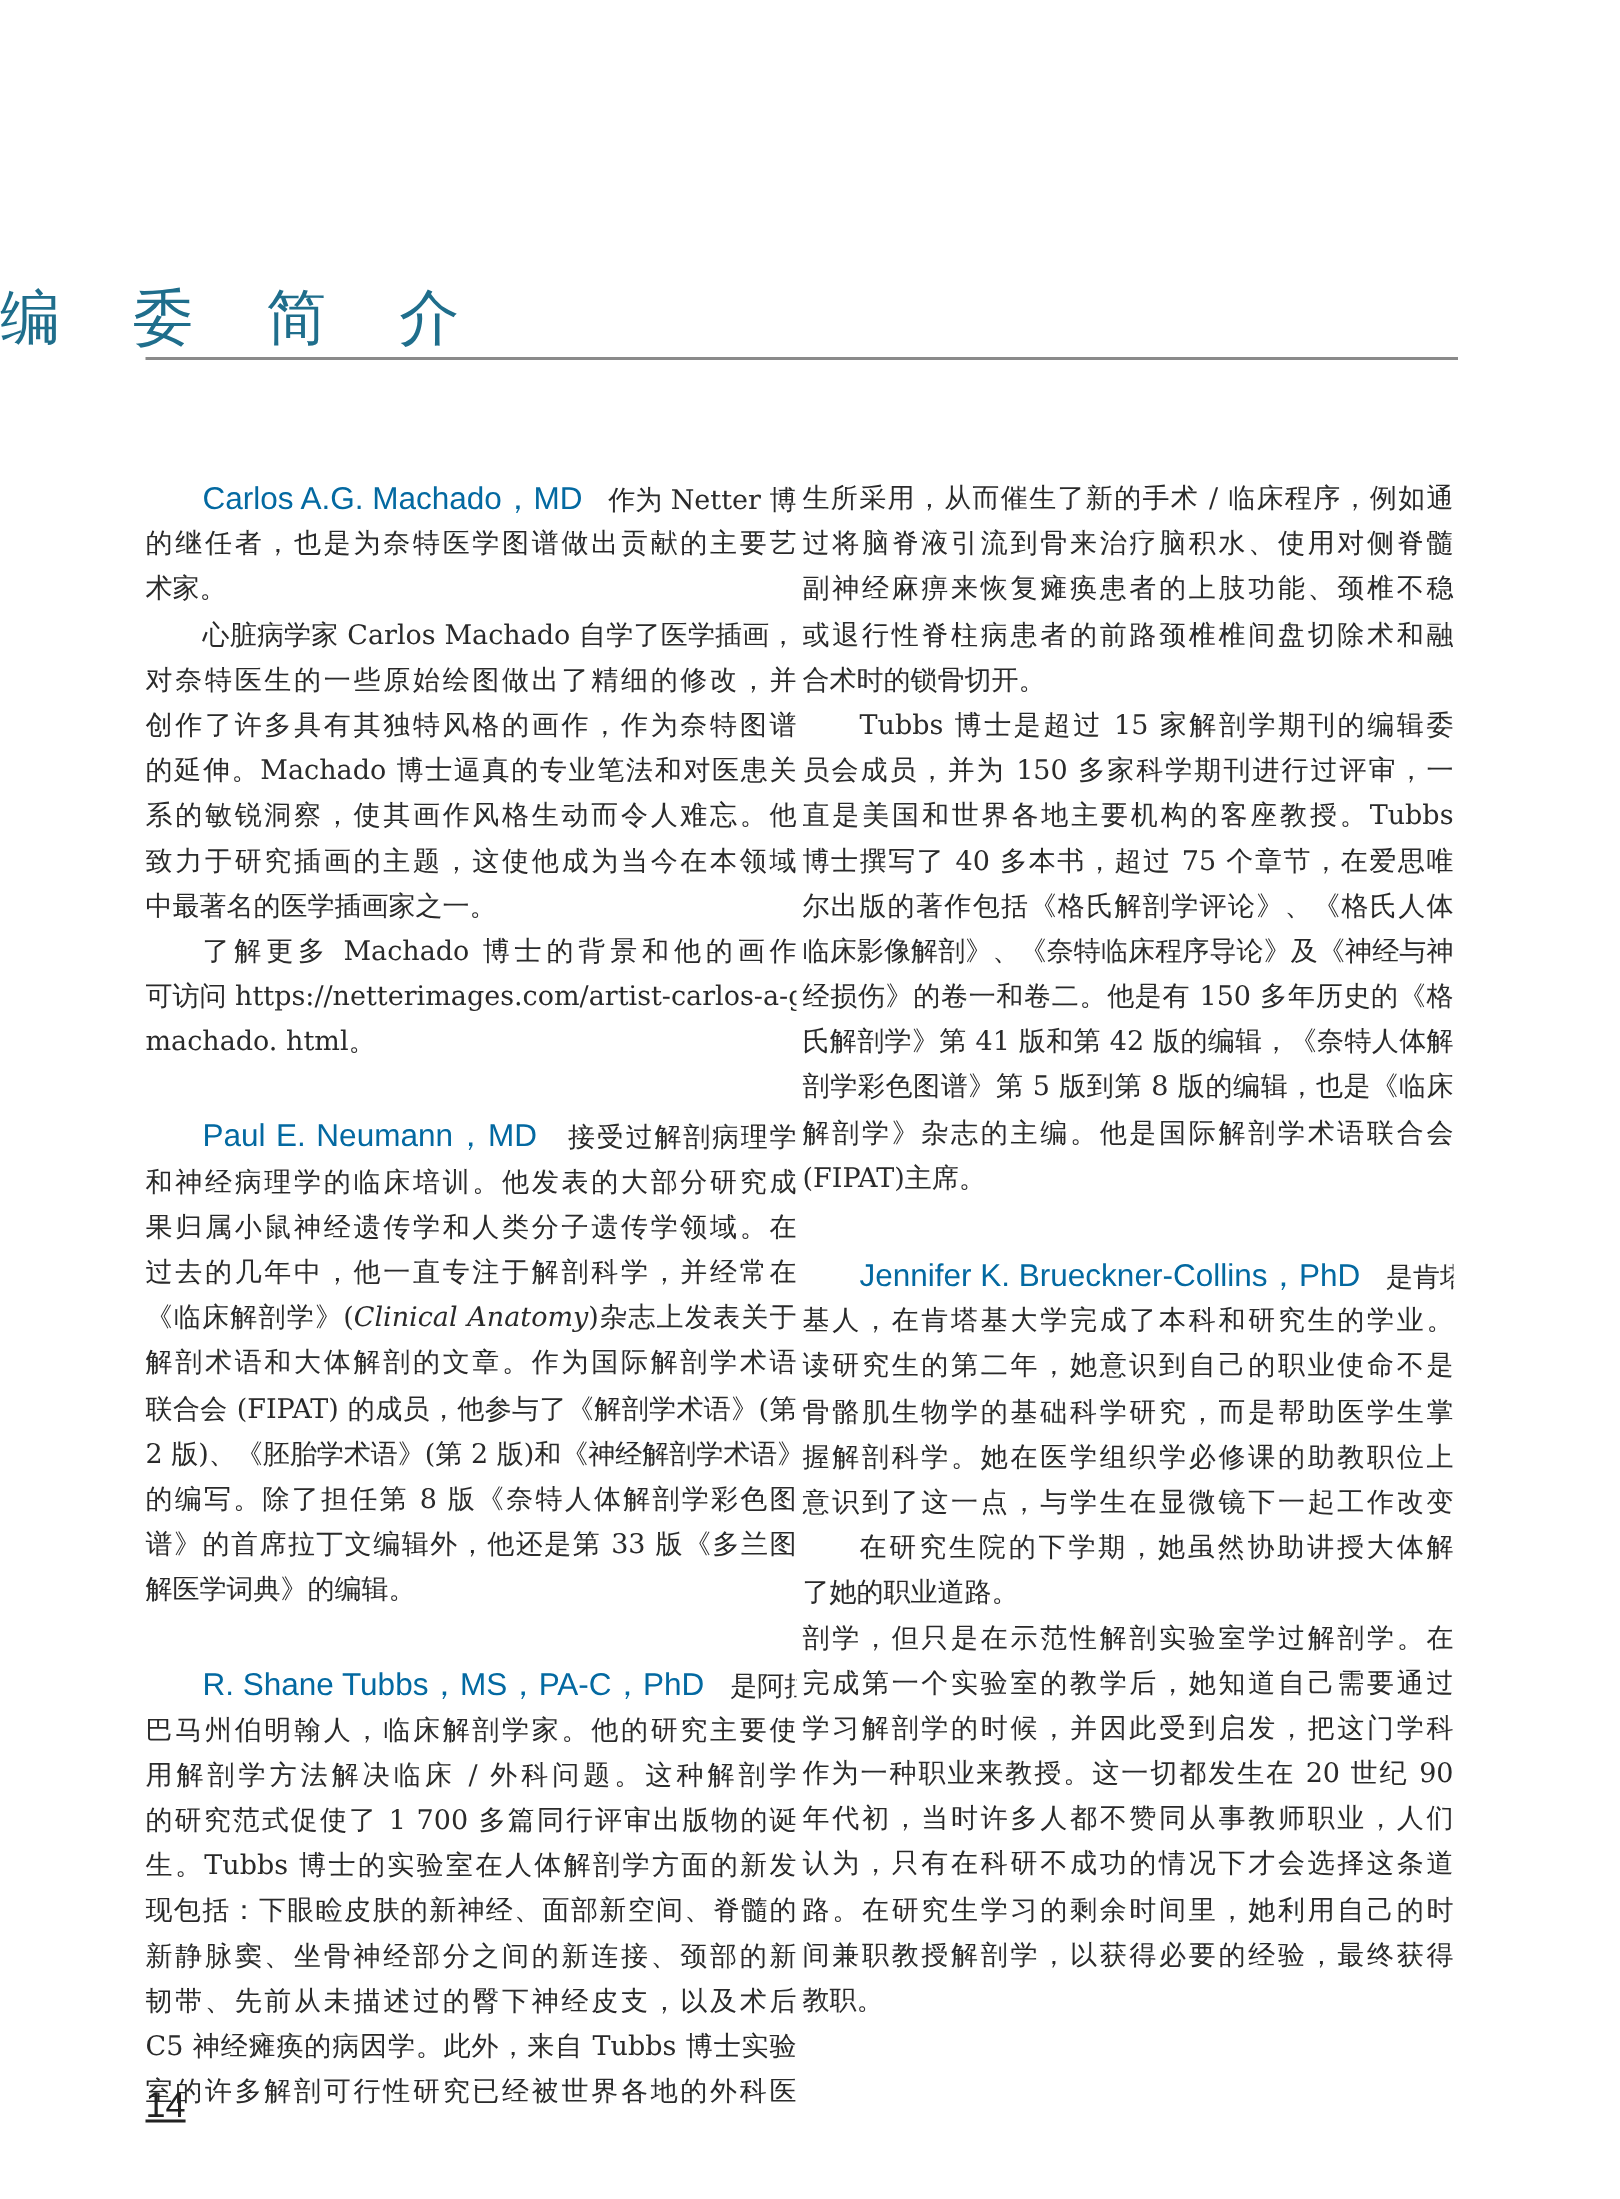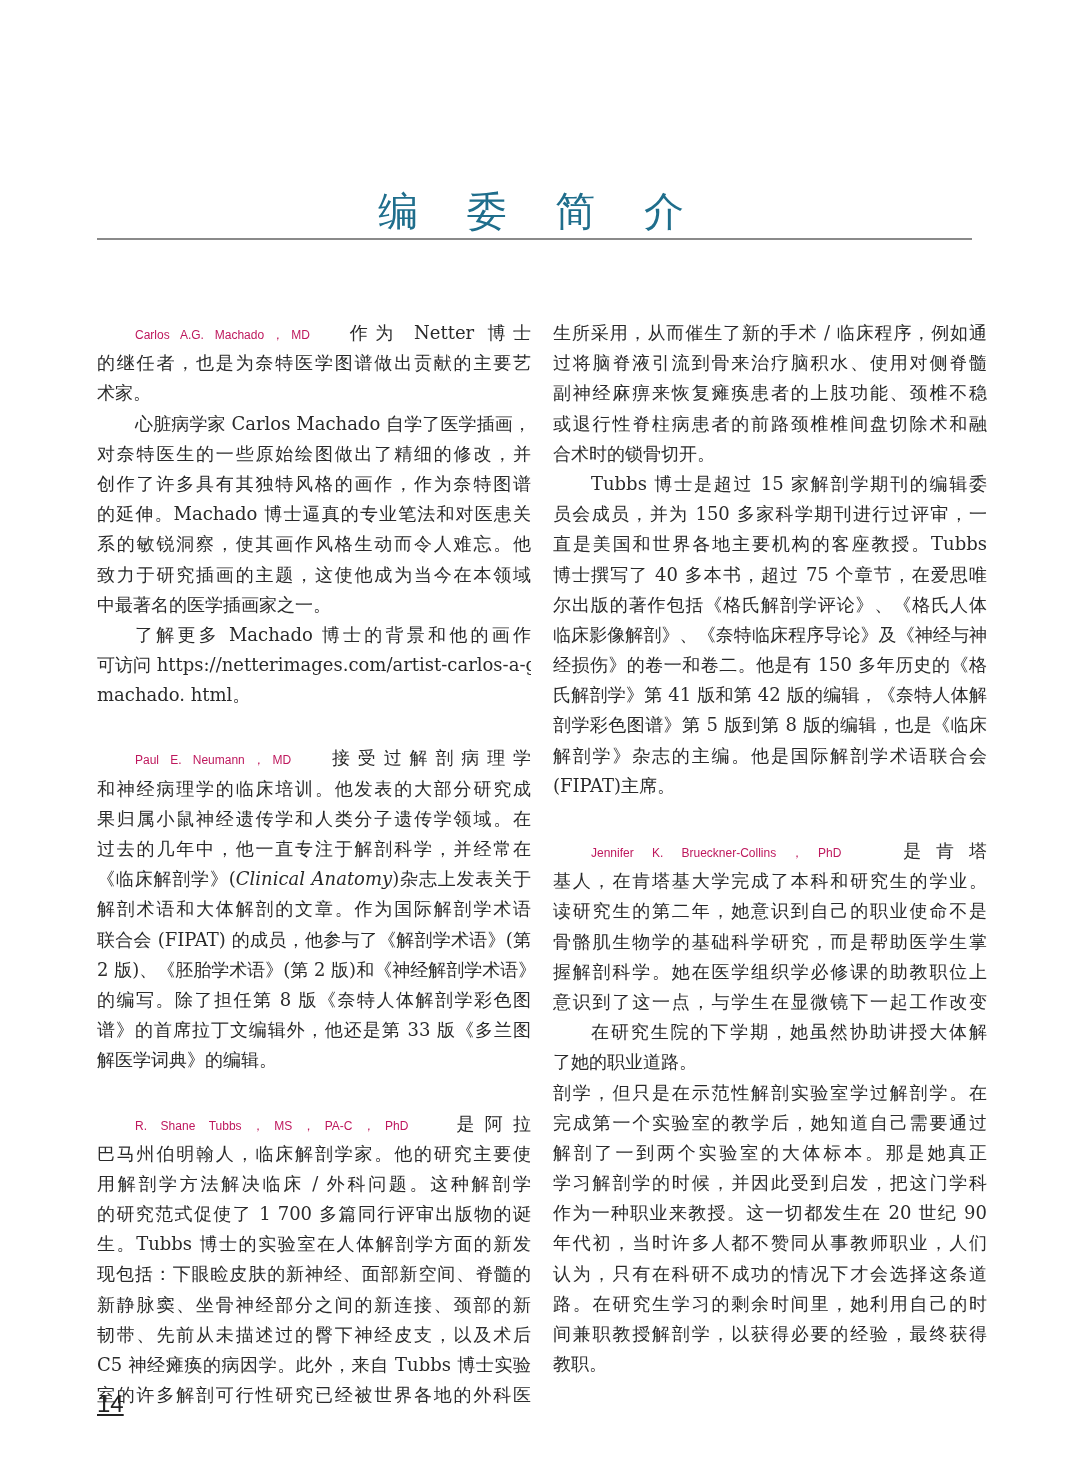--- a/index.html
+++ b/index.html
@@ -1,30 +1,30 @@
 <!DOCTYPE html>
 <html><head>
 <meta charset="utf-8">
 <style>
   html, body { margin: 0; padding: 0; background: #ffffff; }
   body { width: 1080px; height: 1466px; position: relative; overflow: hidden;
          font-family: "DejaVu Serif", "Liberation Serif", serif; color: #2a2a2a; }
-  .title { position: absolute; left: 0; width: 1080px; top: 184px; text-align: center;
+  .title { position: absolute; left: 0; width: 1080px; top: 184px; 
            font-family: "DejaVu Sans", sans-serif; font-size: 40px; color: #1f6e8c;
            letter-spacing: 18px; font-weight: normal; margin: 0; }
   .rule { position: absolute; left: 97px; top: 238px; width: 875px; height: 0;
           border-top: 2px solid #8a8a8a; }
   .col { position: absolute; top: 318px; width: 434px; }
   .col.left { left: 97px; }
-  .col.right { left: 553px; }
+  .col.right { left: 535px; }
   .line { height: 30.2px; line-height: 30.2px; font-size: 18px; white-space: nowrap;
           text-align: justify; text-align-last: justify; overflow: hidden; }
   .line.last { text-align-last: left; }
   .gap { height: 33px; }
-  .name { font-family: "Liberation Sans", sans-serif; font-size: 12px; color: #be185d; }
+  .name { font-family: "Liberation Sans", sans-serif; font-size: 21px; color: #0369a1; }
   .indent { padding-left: 38px; }
   .page-number { position: absolute; left: 97px; top: 1390px; font-family: "Liberation Sans", sans-serif;
                  font-size: 24px; color: #222; margin: 0; text-decoration: underline; }
   i { font-style: italic; }
 </style>
 </head>
 <body>
 
 <h1 class="title">编 委 简 介</h1>
 <div class="rule"></div>
@@ -98,21 +98,20 @@
     <div class="line indent"><span class="name">Jennifer K. Brueckner-Collins，PhD</span>&nbsp;&nbsp;&nbsp;<span>是肯塔</span></div>
     <div class="line">基人，在肯塔基大学完成了本科和研究生的学业。</div>
     <div class="line">读研究生的第二年，她意识到自己的职业使命不是</div>
     <div class="line">骨骼肌生物学的基础科学研究，而是帮助医学生掌</div>
     <div class="line">握解剖科学。她在医学组织学必修课的助教职位上</div>
     <div class="line">意识到了这一点，与学生在显微镜下一起工作改变</div>
     <div class="line indent">在研究生院的下学期，她虽然协助讲授大体解</div>
     <div class="line last">了她的职业道路。</div>
     <div class="line">剖学，但只是在示范性解剖实验室学过解剖学。在</div>
     <div class="line">完成第一个实验室的教学后，她知道自己需要通过</div>
-    <div class="line">解剖了一到两个实验室的大体标本。那是她真正</div>
     <div class="line">学习解剖学的时候，并因此受到启发，把这门学科</div>
     <div class="line">作为一种职业来教授。这一切都发生在 20 世纪 90</div>
     <div class="line">年代初，当时许多人都不赞同从事教师职业，人们</div>
     <div class="line">认为，只有在科研不成功的情况下才会选择这条道</div>
     <div class="line">路。在研究生学习的剩余时间里，她利用自己的时</div>
     <div class="line">间兼职教授解剖学，以获得必要的经验，最终获得</div>
     <div class="line last">教职。</div>
   </section>
 </div>
 

